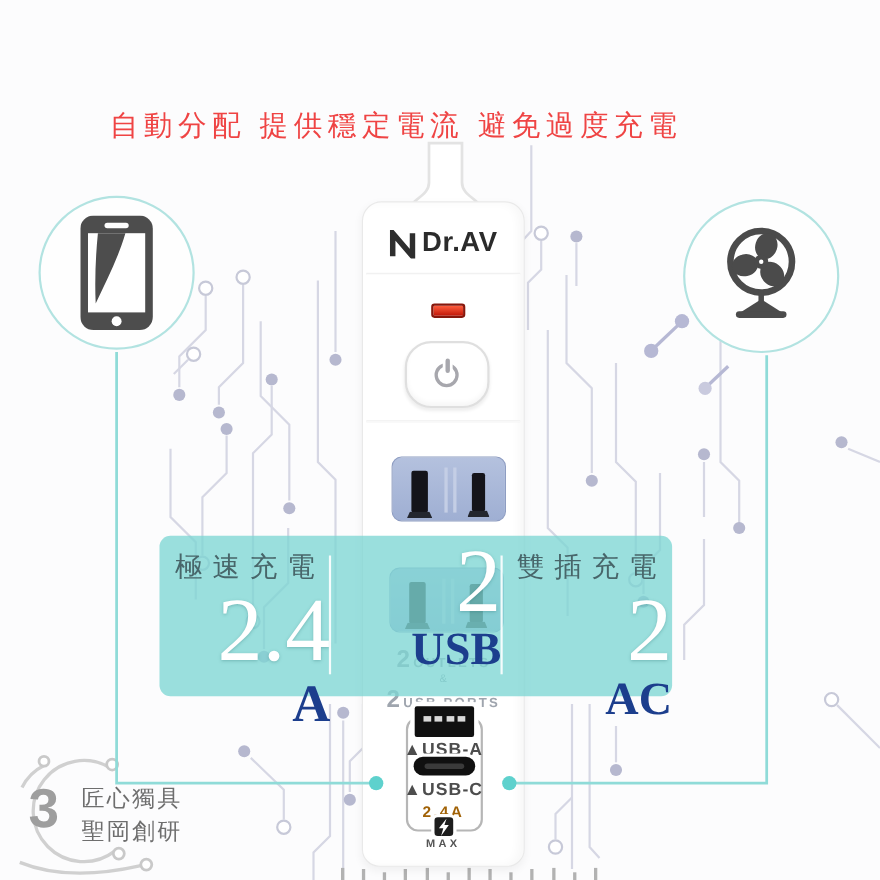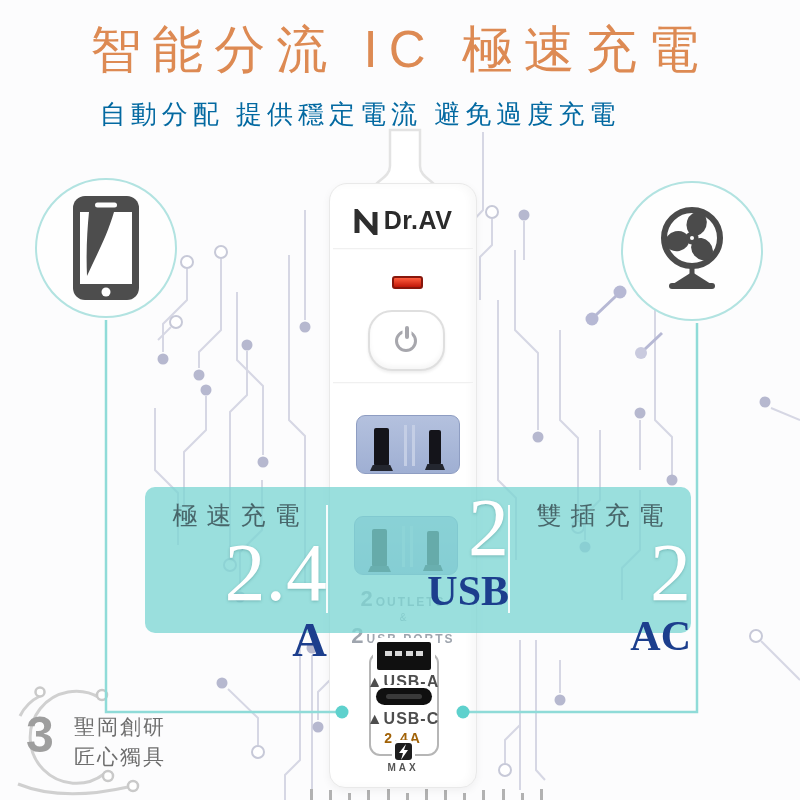--- a/index.html
+++ b/index.html
@@ -7,21 +7,21 @@
          font-family:"Liberation Sans",sans-serif;}
   .stage *{box-sizing:border-box;}
 
   
   .circuits{position:absolute;left:0;top:0;z-index:1;}
 
   
   .title{position:absolute;left:0;top:16px;width:800px;text-align:center;z-index:2;
          font-size:51px;font-weight:400;letter-spacing:11px;color:#dd8a53;}
   .subtitle{position:absolute;left:0;top:97px;width:720px;text-align:center;z-index:2;
-         font-size:26px;font-weight:400;letter-spacing:5px;color:#0369a1;}
+         font-size:26px;font-weight:400;letter-spacing:5px;color:#ef4444;}
 
   
   .icon-circle{position:absolute;width:142px;height:140px;border-radius:50%;
          border:2.5px solid #b2e3e1;background:#fefefe;z-index:2;
          display:flex;align-items:center;justify-content:center;}
   .icon-circle.left{left:35px;top:178px;}
   .icon-circle.right{left:621px;top:181px;}
 
   
   .connectors{position:absolute;left:0;top:0;z-index:5;pointer-events:none;}
@@ -83,21 +83,21 @@
          background:#3a3a3a;border-radius:3px;}
   .amp-lbl{position:absolute;top:546px;left:0;width:100%;text-align:center;font-size:14px;
          font-weight:700;letter-spacing:2px;color:#a16207;}
   .bolt{position:absolute;left:65px;top:559px;width:17px;height:17px;background:#1d1d1d;
          border-radius:3px;box-shadow:0 0 0 3px #ffffff;display:flex;align-items:center;
          justify-content:center;}
   .max-lbl{position:absolute;top:578px;left:0;width:100%;text-align:center;font-size:10px;
          font-weight:700;letter-spacing:3px;color:#555555;}
 
   
-  .band{position:absolute;left:145px;top:487px;width:546px;height:146px;z-index:4;
+  .band{position:absolute;left:145px;top:487px;width:466px;height:146px;z-index:4;
          background:rgba(125,214,211,0.78);border-radius:10px;display:flex;}
   .band .col{width:182px;text-align:center;position:relative;}
   .band .col-label{margin-top:12px;font-size:25px;font-weight:500;letter-spacing:9px;
          text-indent:9px;color:#48666a;}
   .band .val-row{display:flex;align-items:flex-end;justify-content:center;margin-top:2px;flex-direction:column;}
   .band .val{font-family:"Liberation Serif",serif;font-size:82px;line-height:0.95;
          color:#ffffff;text-shadow:0 1px 3px rgba(40,110,110,0.35);}
   .band .unit{font-family:"Liberation Serif",serif;font-weight:700;color:#1c3e8d;
          margin-left:9px;margin-bottom:-4px;}
   .band .u-a{font-size:48px;} .band .u-usb{font-size:42px;} .band .u-ac{font-size:42px;}
@@ -190,21 +190,20 @@
 
     <g stroke="#b6b8d4" stroke-width="3">
       <path d="M596,315 L616,296"></path>
       <path d="M644,350 L662,333"></path>
     </g>
     <circle cx="620" cy="292" r="6.5" fill="#b6b8d4" stroke="none"></circle>
     <circle cx="592" cy="319" r="6.5" fill="#b6b8d4" stroke="none"></circle>
     <circle cx="641" cy="353" r="6" fill="#c9cade" stroke="none"></circle>
   </svg>
 
-  <div class="title">智能分流 IC 極速充電</div>
   <div class="subtitle">自動分配 提供穩定電流 避免過度充電</div>
 
   <div class="icon-circle left">
     <svg width="66" height="104" viewBox="0 0 66 104">
       <rect x="0" y="0" width="66" height="104" rx="12" fill="#4d4d4d"></rect>
       <rect x="22" y="6.5" width="22" height="5" rx="2.5" fill="#fdfdfd"></rect>
       <rect x="7" y="16" width="52" height="72" fill="#ffffff"></rect>
       <path d="M16,16 L41,16 C34,40 24,58 14,80 C13,58 14,36 16,16 Z" fill="#4d4d4d"></path>
       <circle cx="33" cy="96" r="4.5" fill="#ffffff"></circle>
     </svg>
@@ -334,22 +333,22 @@
       <path d="M100,16 A46,46 0 1 0 104,92"></path>
       <path d="M40,14 A44,44 0 0 0 20,34"></path>
       <path d="M18,102 Q62,120 128,105"></path>
       <circle cx="102" cy="13" r="5" fill="#ffffff" stroke="#c9c9c9" stroke-width="2.5"></circle>
       <circle cx="40" cy="10" r="4.5" fill="#ffffff" stroke="#c9c9c9" stroke-width="2.5"></circle>
       <circle cx="108" cy="94" r="5" fill="#ffffff" stroke="#c9c9c9" stroke-width="2.5"></circle>
       <circle cx="133" cy="104" r="5" fill="#ffffff" stroke="#c9c9c9" stroke-width="2.5"></circle>
     </svg>
     <div class="num3">3</div>
     <div class="ftxt">
+      <div>匠心獨具</div>
       <div>聖岡創研</div>
-      <div>匠心獨具</div>
     </div>
   </div>
 
   <div class="comb">
     <span></span>
       <span></span>
       <span></span>
       <span></span>
       <span></span>
       <span></span>

